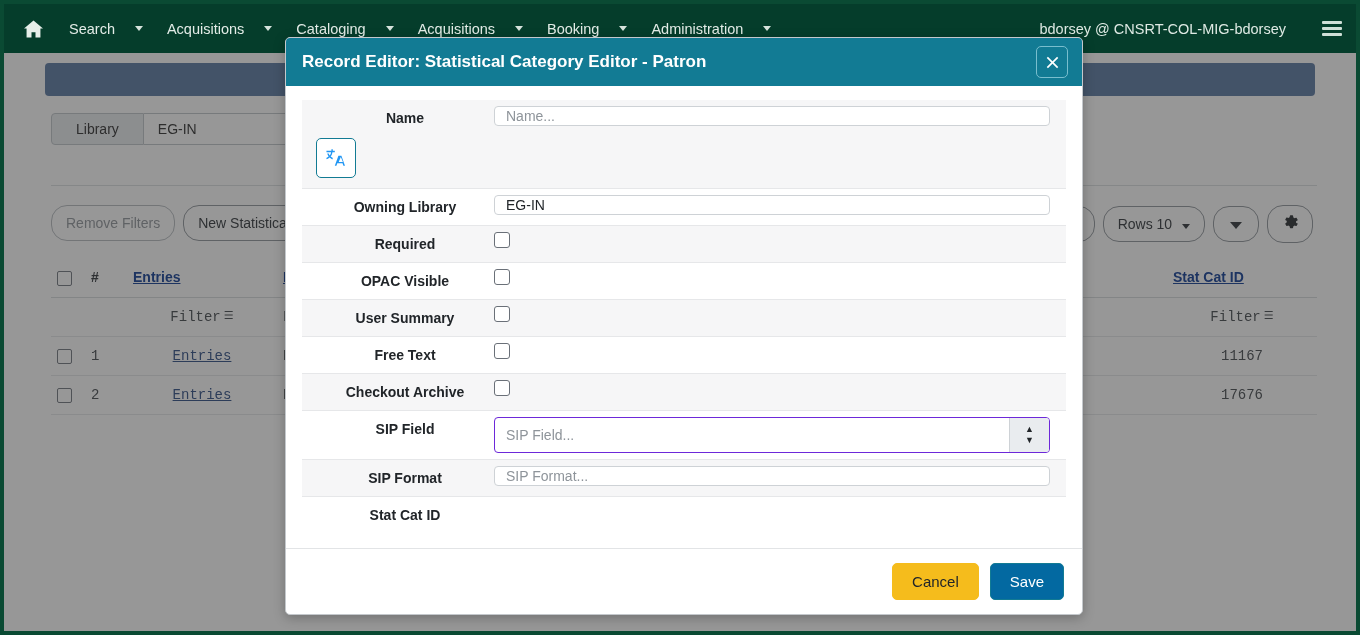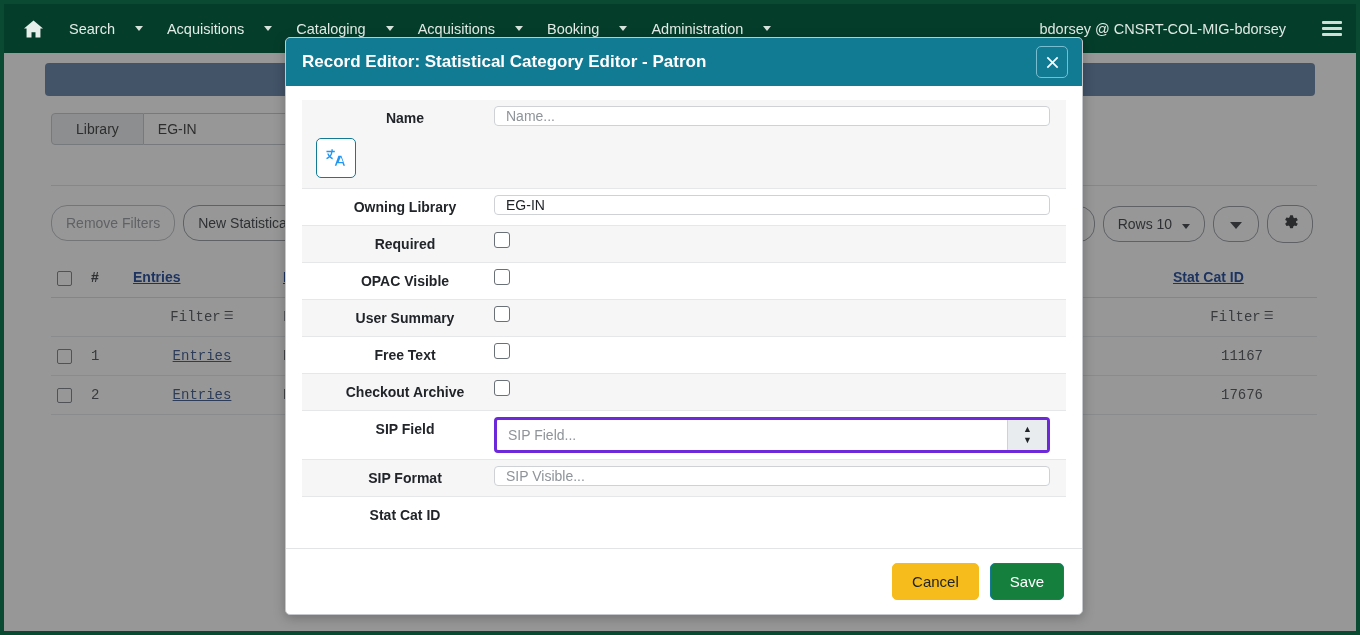--- a/index.html
+++ b/index.html
@@ -265,21 +265,21 @@
     padding: 8px 11px;
     font-size: 14px;
     color: #212529;
     height: 20px;
     display: flex;
     align-items: center;
   }
   .finput.ph { color: #8e949a; }
   .fselect {
     width: 100%;
-    border: 3px solid #6d28d9;
+    border: 1px solid #6d28d9;
     border-radius: 4px;
     background: #ffffff;
     height: 36px;
     display: flex;
     align-items: stretch;
     overflow: hidden;
   }
   .fselect .txt {
     flex: 1;
     padding: 8px 11px;
@@ -327,21 +327,21 @@
   }
   .btn-cancel {
     background: #f5bc1c;
     border: 1px solid #f5bc1c;
     color: #212529;
     border-radius: 5px;
     padding: 9px 19px;
     font-size: 15px;
   }
   .btn-save {
-    background: #15803d;
+    background: #0369a1;
     border: 1px solid #127b94;
     color: #ffffff;
     border-radius: 5px;
     padding: 9px 19px;
     font-size: 15px;
   }
 </style>
 </head>
 <body>
 
@@ -548,21 +548,21 @@
               <span>▲</span>
               <span>▼</span>
             </div>
           </div>
         </div>
       </div>
 
       <div class="frow alt fsep">
         <div class="flabel">SIP Format</div>
         <div class="fctl">
-          <div class="finput ph">SIP Visible...</div>
+          <div class="finput ph">SIP Format...</div>
         </div>
       </div>
 
       <div class="frow plain">
         <div class="flabel">Stat Cat ID</div>
         <div class="fctl">
           <span></span>
         </div>
       </div>
 

